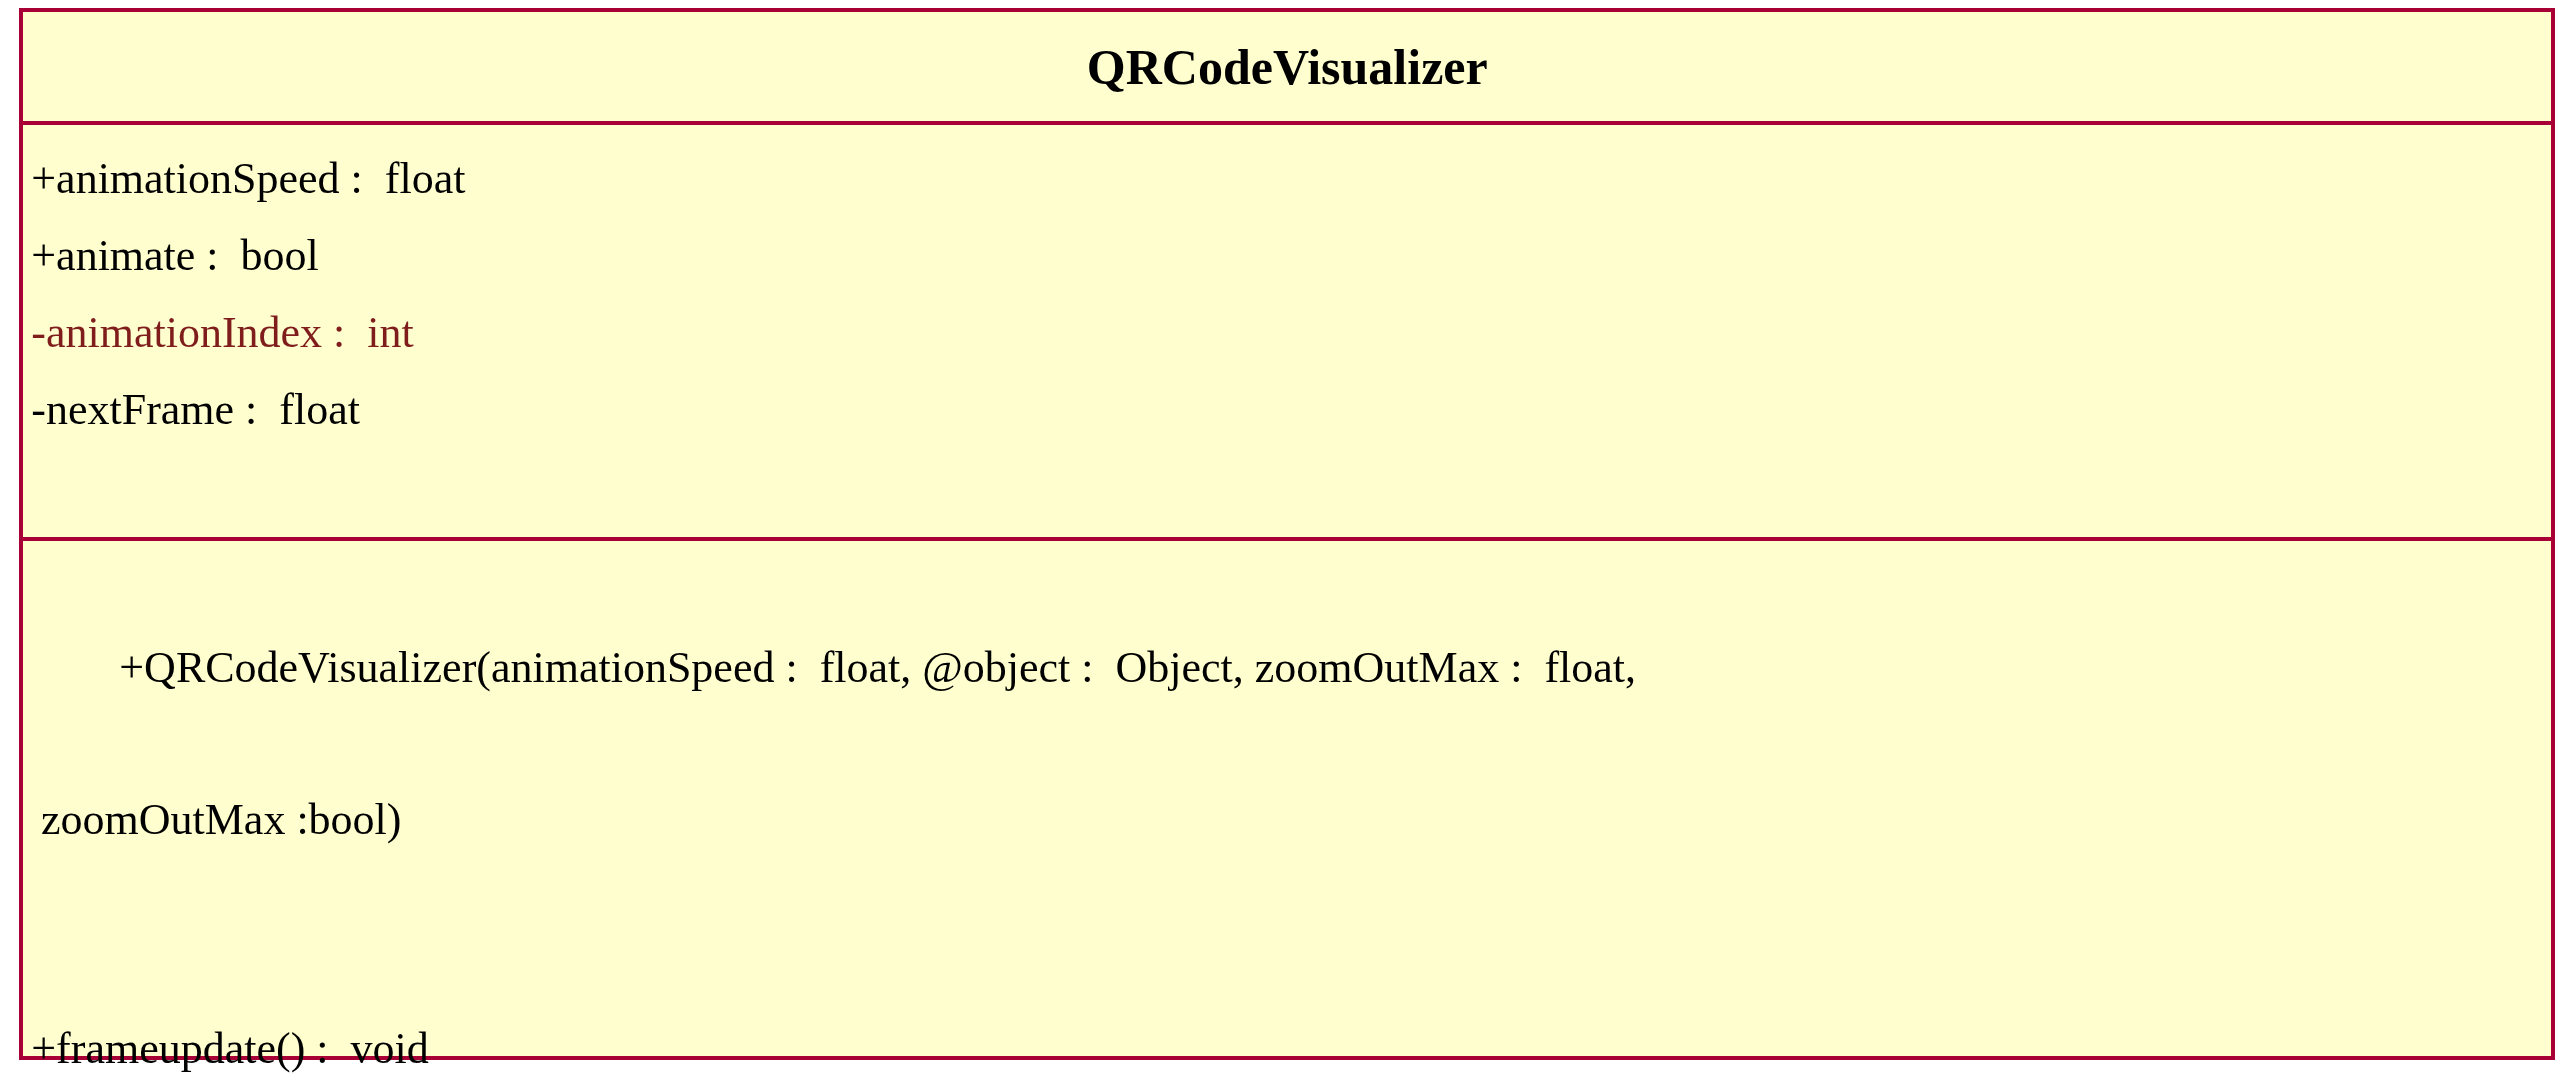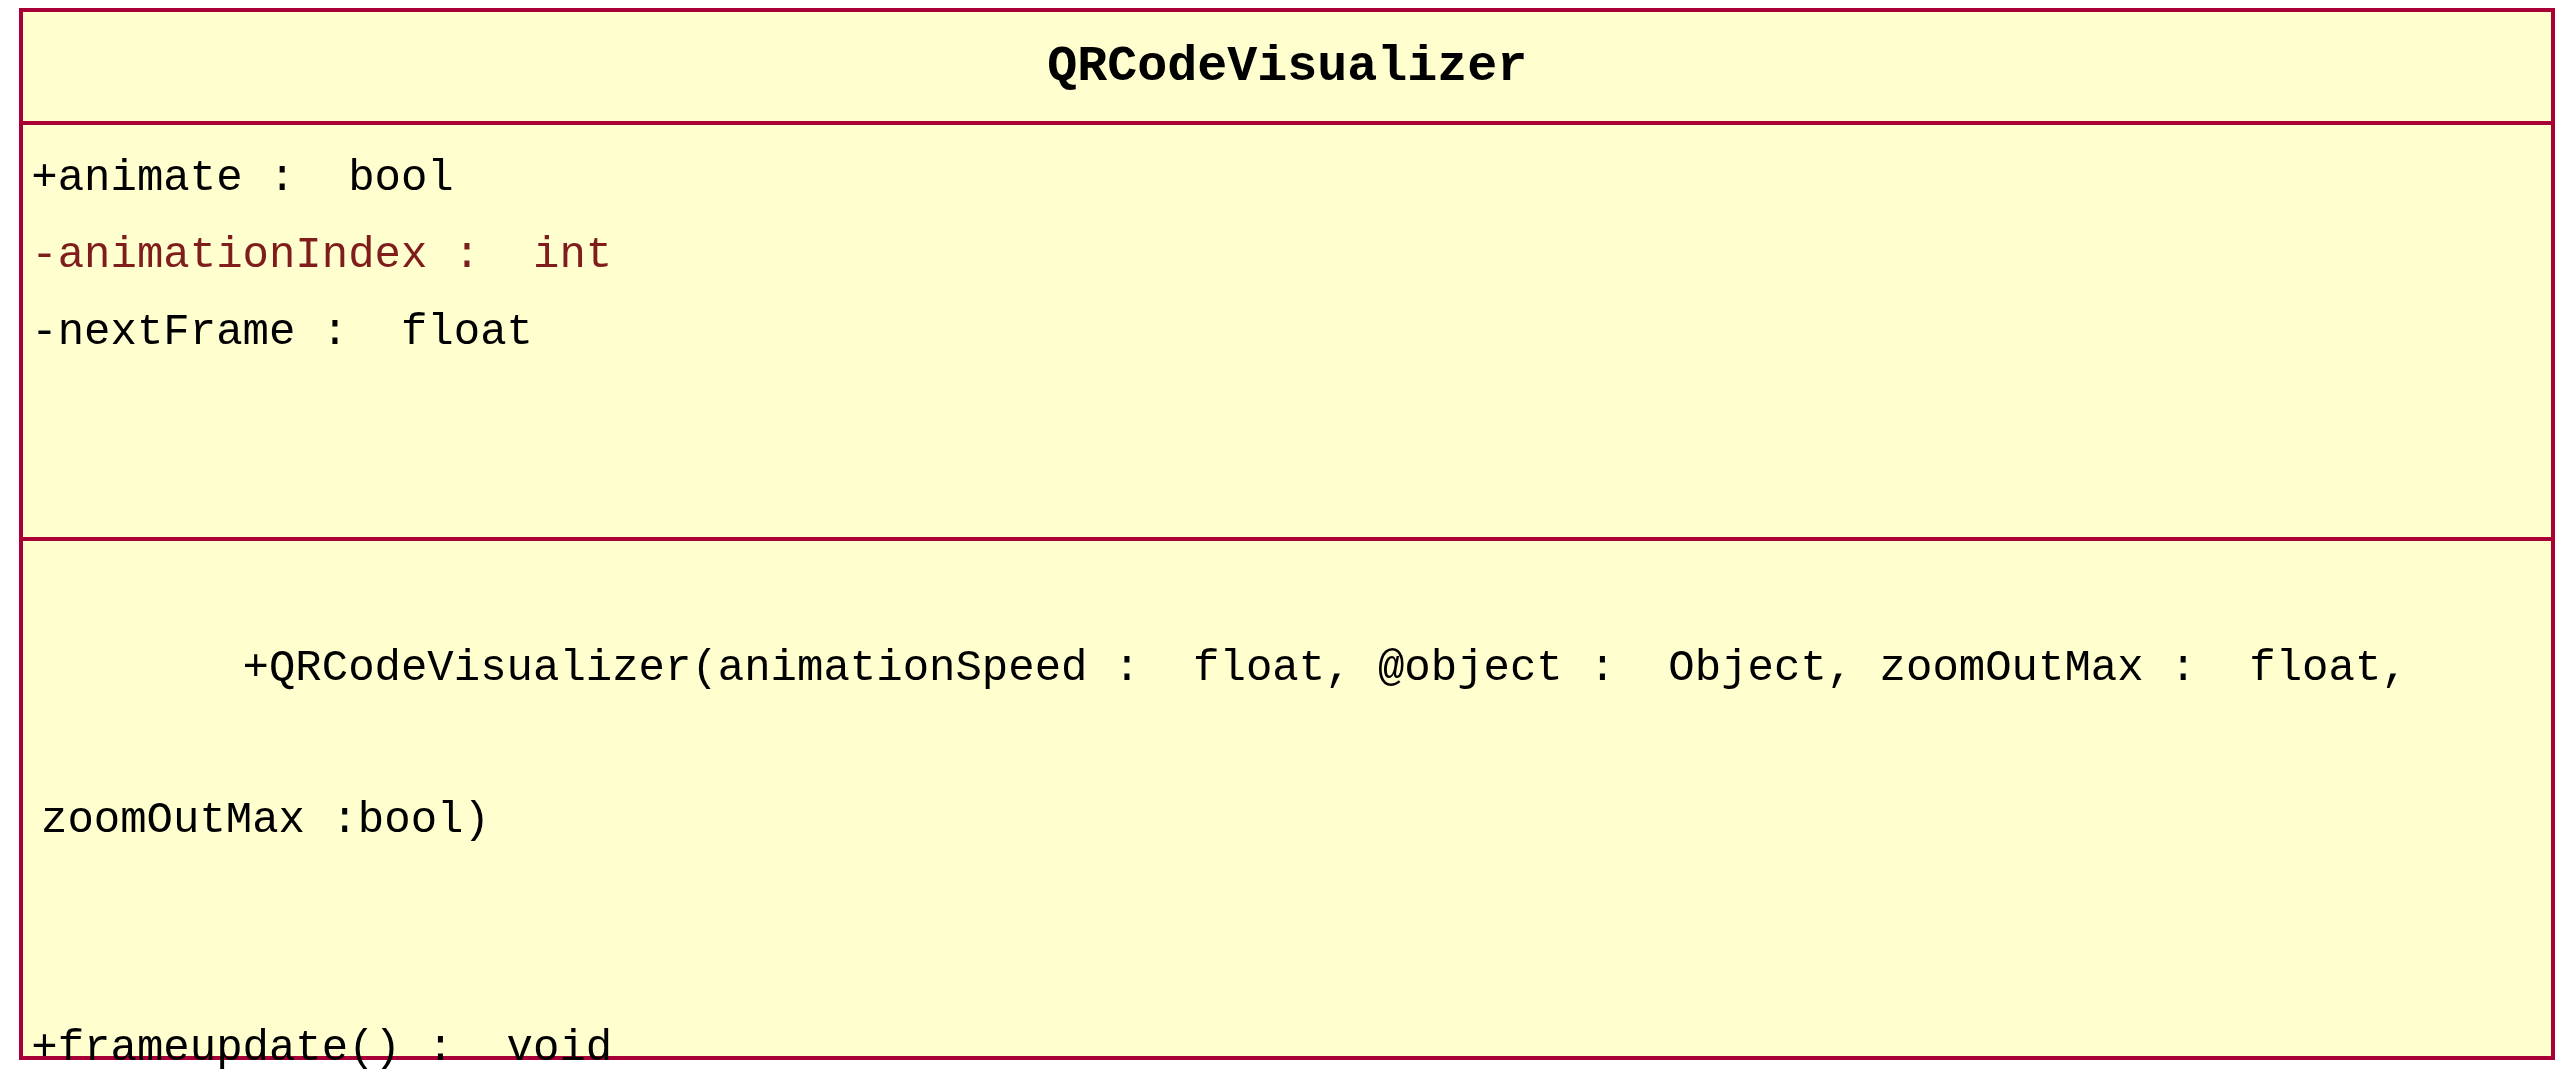--- a/index.html
+++ b/index.html
@@ -12,21 +12,20 @@
     height: 1084px;
     font-family: "Liberation Serif", "DejaVu Serif", serif;
     overflow: hidden;
   }
 
   #diagram-canvas {
     position: relative;
     width: 2576px;
     height: 1084px;
     background: #FFFFFF;
-    font-family: Liberation Mono, monospace;
   }
 
   
   #class-box {
     position: absolute;
     left: 19.3px;
     top: 8px;
     width: 2536px;
     height: 1052px;
     box-sizing: border-box;
@@ -91,20 +90,21 @@
 
 <div id="diagram-canvas" style="background: rgb(255, 255, 255);">
 
   <div id="class-box" style="background: rgb(254, 254, 206); border-color: rgb(168, 0, 54);">
 
     <div id="class-name-compartment" style="border-bottom-color: rgb(168, 0, 54);">
       <span class="class-name" style="color: rgb(0, 0, 0);">QRCodeVisualizer</span>
     </div>
 
     <div id="attributes-compartment" style="border-bottom-color: rgb(168, 0, 54);">
+      <div class="member-row" style="color: rgb(0, 0, 0);">+animationSpeed :  float</div>
       <div class="member-row" style="color: rgb(0, 0, 0);">+animate :  bool</div>
       <div class="member-row" style="color: #7f1d1d;">-animationIndex :  int</div>
       <div class="member-row" style="color: rgb(0, 0, 0);">-nextFrame :  float</div>
     </div>
 
     <div id="methods-compartment">
       <div class="member-row wrapped" style="color: rgb(0, 0, 0);">
         <span class="first-line">+QRCodeVisualizer(animationSpeed :  float, @object :  Object, zoomOutMax :  float,</span>
         <span class="cont-line">zoomOutMax :bool)</span>
       </div>

